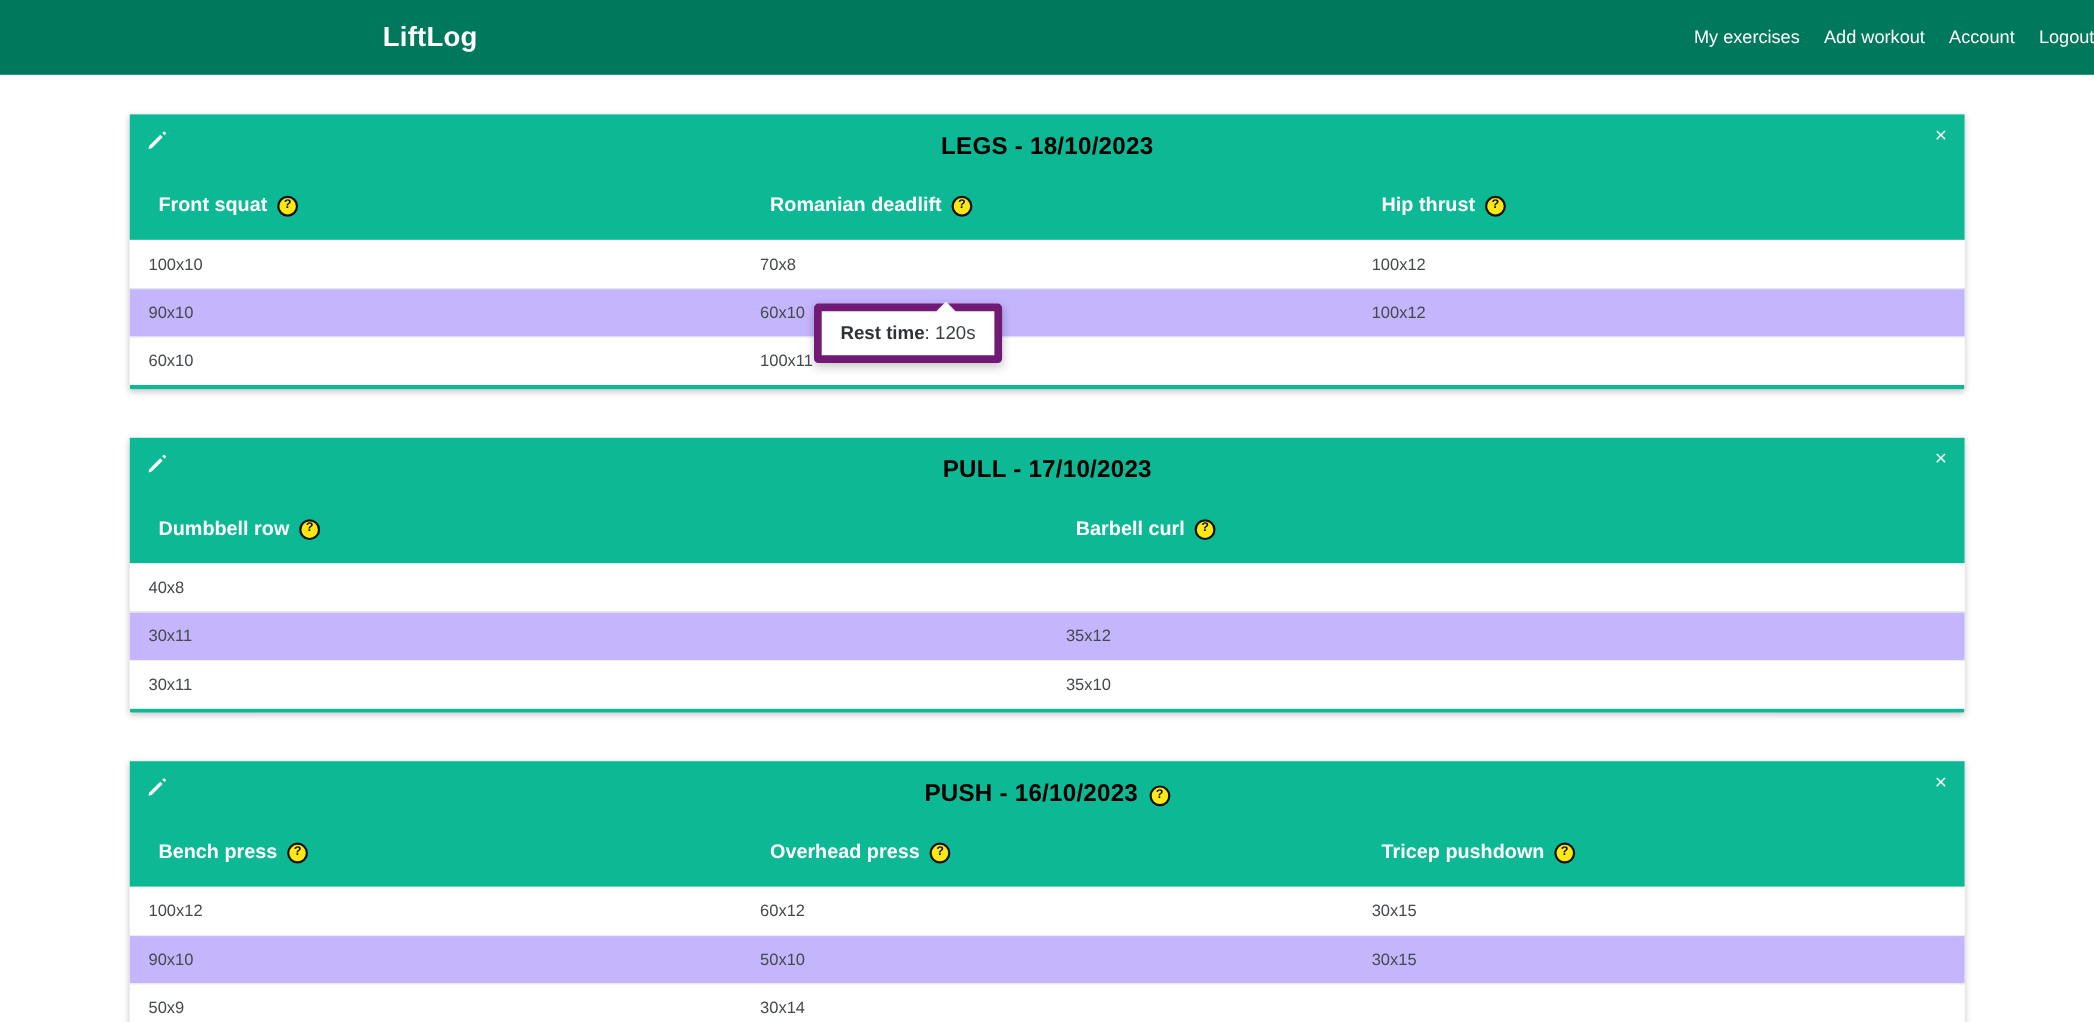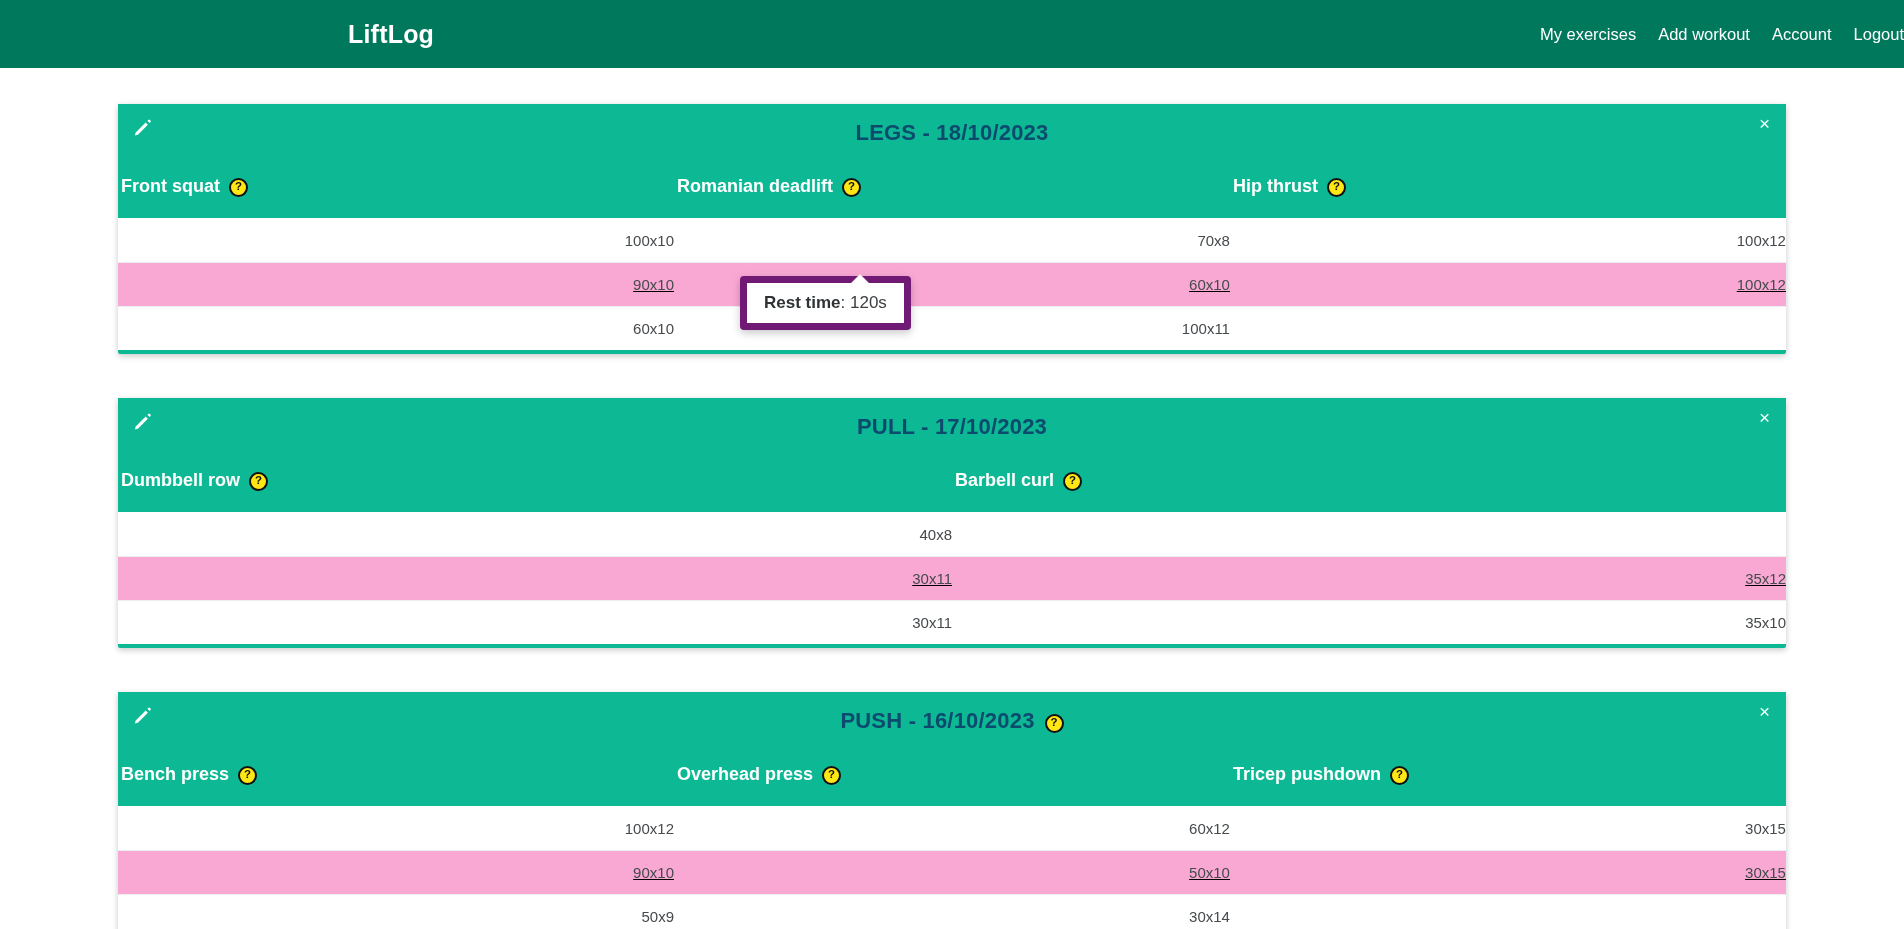--- a/index.html
+++ b/index.html
@@ -74,21 +74,21 @@
     padding: 0;
   }
   .card-title-row {
     position: relative;
     height: 58px;
     display: flex;
     align-items: center;
     justify-content: center;
   }
   .card-title {
-    color: #0c4a6e;
+    color: #000000;
     font-size: 22px;
     font-weight: bold;
     letter-spacing: .2px;
     white-space: nowrap;
   }
 
   .edit-icon {
     position: absolute;
     left: 15px;
     top: 14px;
@@ -111,21 +111,21 @@
   .col-head-row {
     display: flex;
     align-items: center;
     height: 56px;
     padding: 0 0 8px 0;
   }
   .col-head {
     color: #ffffff;
     font-size: 18px;
     font-weight: bold;
-    padding-left: 3px;
+    padding-left: 26px;
     display: flex;
     align-items: center;
     gap: 9px;
     white-space: nowrap;
   }
 
   .badge-q {
     display: inline-flex;
     align-items: center;
     justify-content: center;
@@ -145,24 +145,23 @@
   }
   .badge-title { margin-left: 10px; top: 2px; }
 
   
   .rows { background: #ffffff; }
   .row {
     display: flex;
     align-items: center;
     height: 44px;
     border-top: 1px solid #eceeef;
-    text-align: right;
   }
   .row:first-child { border-top: none; }
-  .row.alt { background: #f9a8d4; text-decoration: underline; }
+  .row.alt { background: #c4b5fd; }
   .cell {
     font-size: 15px;
     color: #464a4c;
     padding-left: 17px;
     white-space: nowrap;
   }
 
   
   .w3 { width: 33.3333%; }
   .w2 { width: 50%; }

